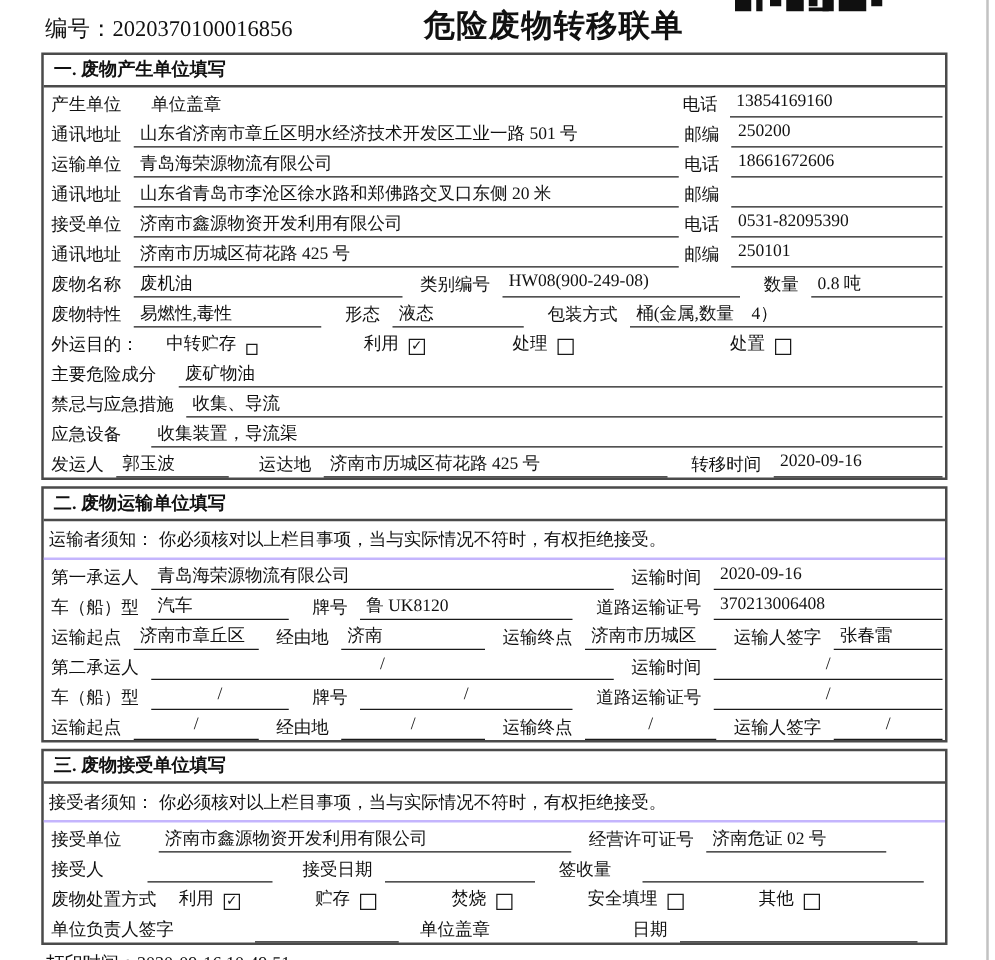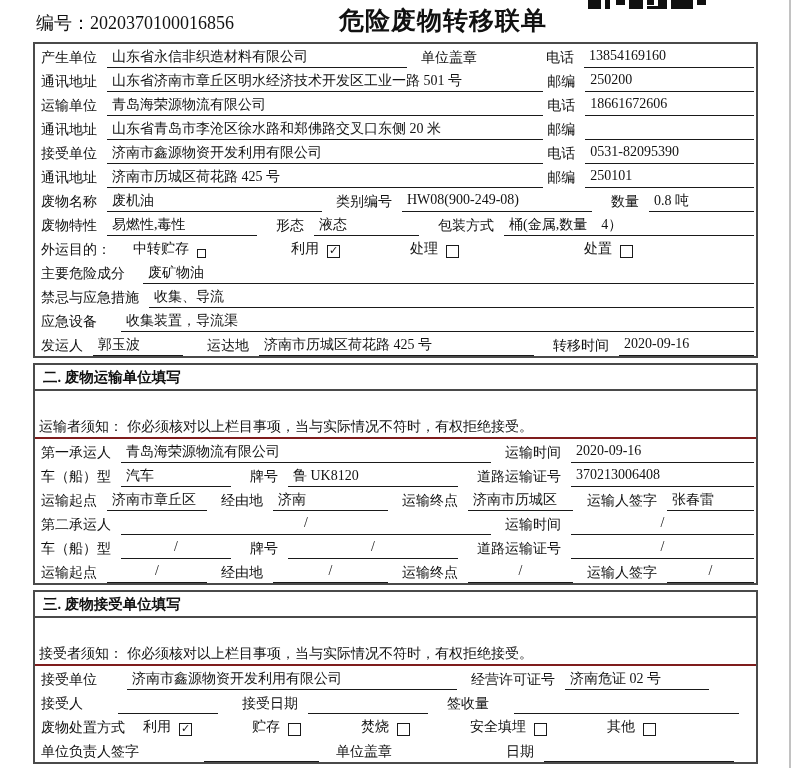--- a/index.html
+++ b/index.html
@@ -14,21 +14,21 @@
   .serial{position:absolute;left:36px;top:11px;font-size:18px;white-space:nowrap}
   .title{position:absolute;left:90px;right:0;top:4px;text-align:center;
          font-size:25px;font-weight:bold;letter-spacing:1px}
   .qr{position:absolute;left:588px;top:0}
   .edge{position:absolute;left:789px;top:0;height:768px;width:2px;background:#c2c2c2}
   
   .sect{margin:0 38px 5px 33px;border:2px solid #4a4a4a;background:#fff}
   .sect-h{font-weight:bold;font-size:14.5px;padding:3px 8px 2px 8px;
           border-bottom:2px solid #4a4a4a;line-height:19px}
   .row{display:flex;align-items:flex-end;height:24px;padding:0 2px;white-space:nowrap}
-  .row.notice{height:48px;border-bottom:2px solid #7f1d1d;padding-top:2px}
+  .row.notice{height:31px;align-items:center;border-bottom:2px solid #c4b5fd;padding-top:2px}
   .lbl{padding:0 10px 1px 4px}
   .plain{padding:0 2px 1px 2px}
   .val{border-bottom:1px solid #1a1a1a;padding:0 5px 1px 5px;overflow:hidden;min-height:20px}
   .fx{flex:1 1 auto;min-width:0}
   .ra{margin-left:auto}
   .ctr{text-align:center}
   .pr18{padding-right:18px}.pr24{padding-right:24px}
   
   .w90{width:90px}.w100{width:100px}.w105{width:105px}.w110{width:110px}.w115{width:115px}
   .w120{width:120px}.w150{width:150px}.w170{width:170px}.w190{width:190px}.w215{width:215px}.w275{width:275px}.w300{width:300px}.w330{width:330px}
@@ -64,24 +64,24 @@
         <rect x="59" y="6" width="16" height="3"></rect>
       <rect x="70" y="0" width="9" height="9"></rect>
         <rect x="83" y="0" width="22" height="9"></rect>
       <rect x="109" y="0" width="9" height="5"></rect>
     </g>
   </svg>
 </div>
 <div class="edge"></div>
 
 <div class="sect">
+  <div class="sect-h">一. 废物产生单位填写</div>
 
   <div class="row">
     <span class="lbl">产生单位</span>
-    <span class="val w300">山东省永信非织造材料有限公司</span>
     <span class="plain ml12">单位盖章</span>
     <span class="lbl ra">电话</span>
     <span class="val w170">13854169160</span>
   </div>
 
   <div class="row">
     <span class="lbl">通讯地址</span>
     <span class="val w440">山东省济南市章丘区明水经济技术开发区工业一路 501 号</span>
     <span class="lbl ra">邮编</span>
     <span class="val w170">250200</span>

